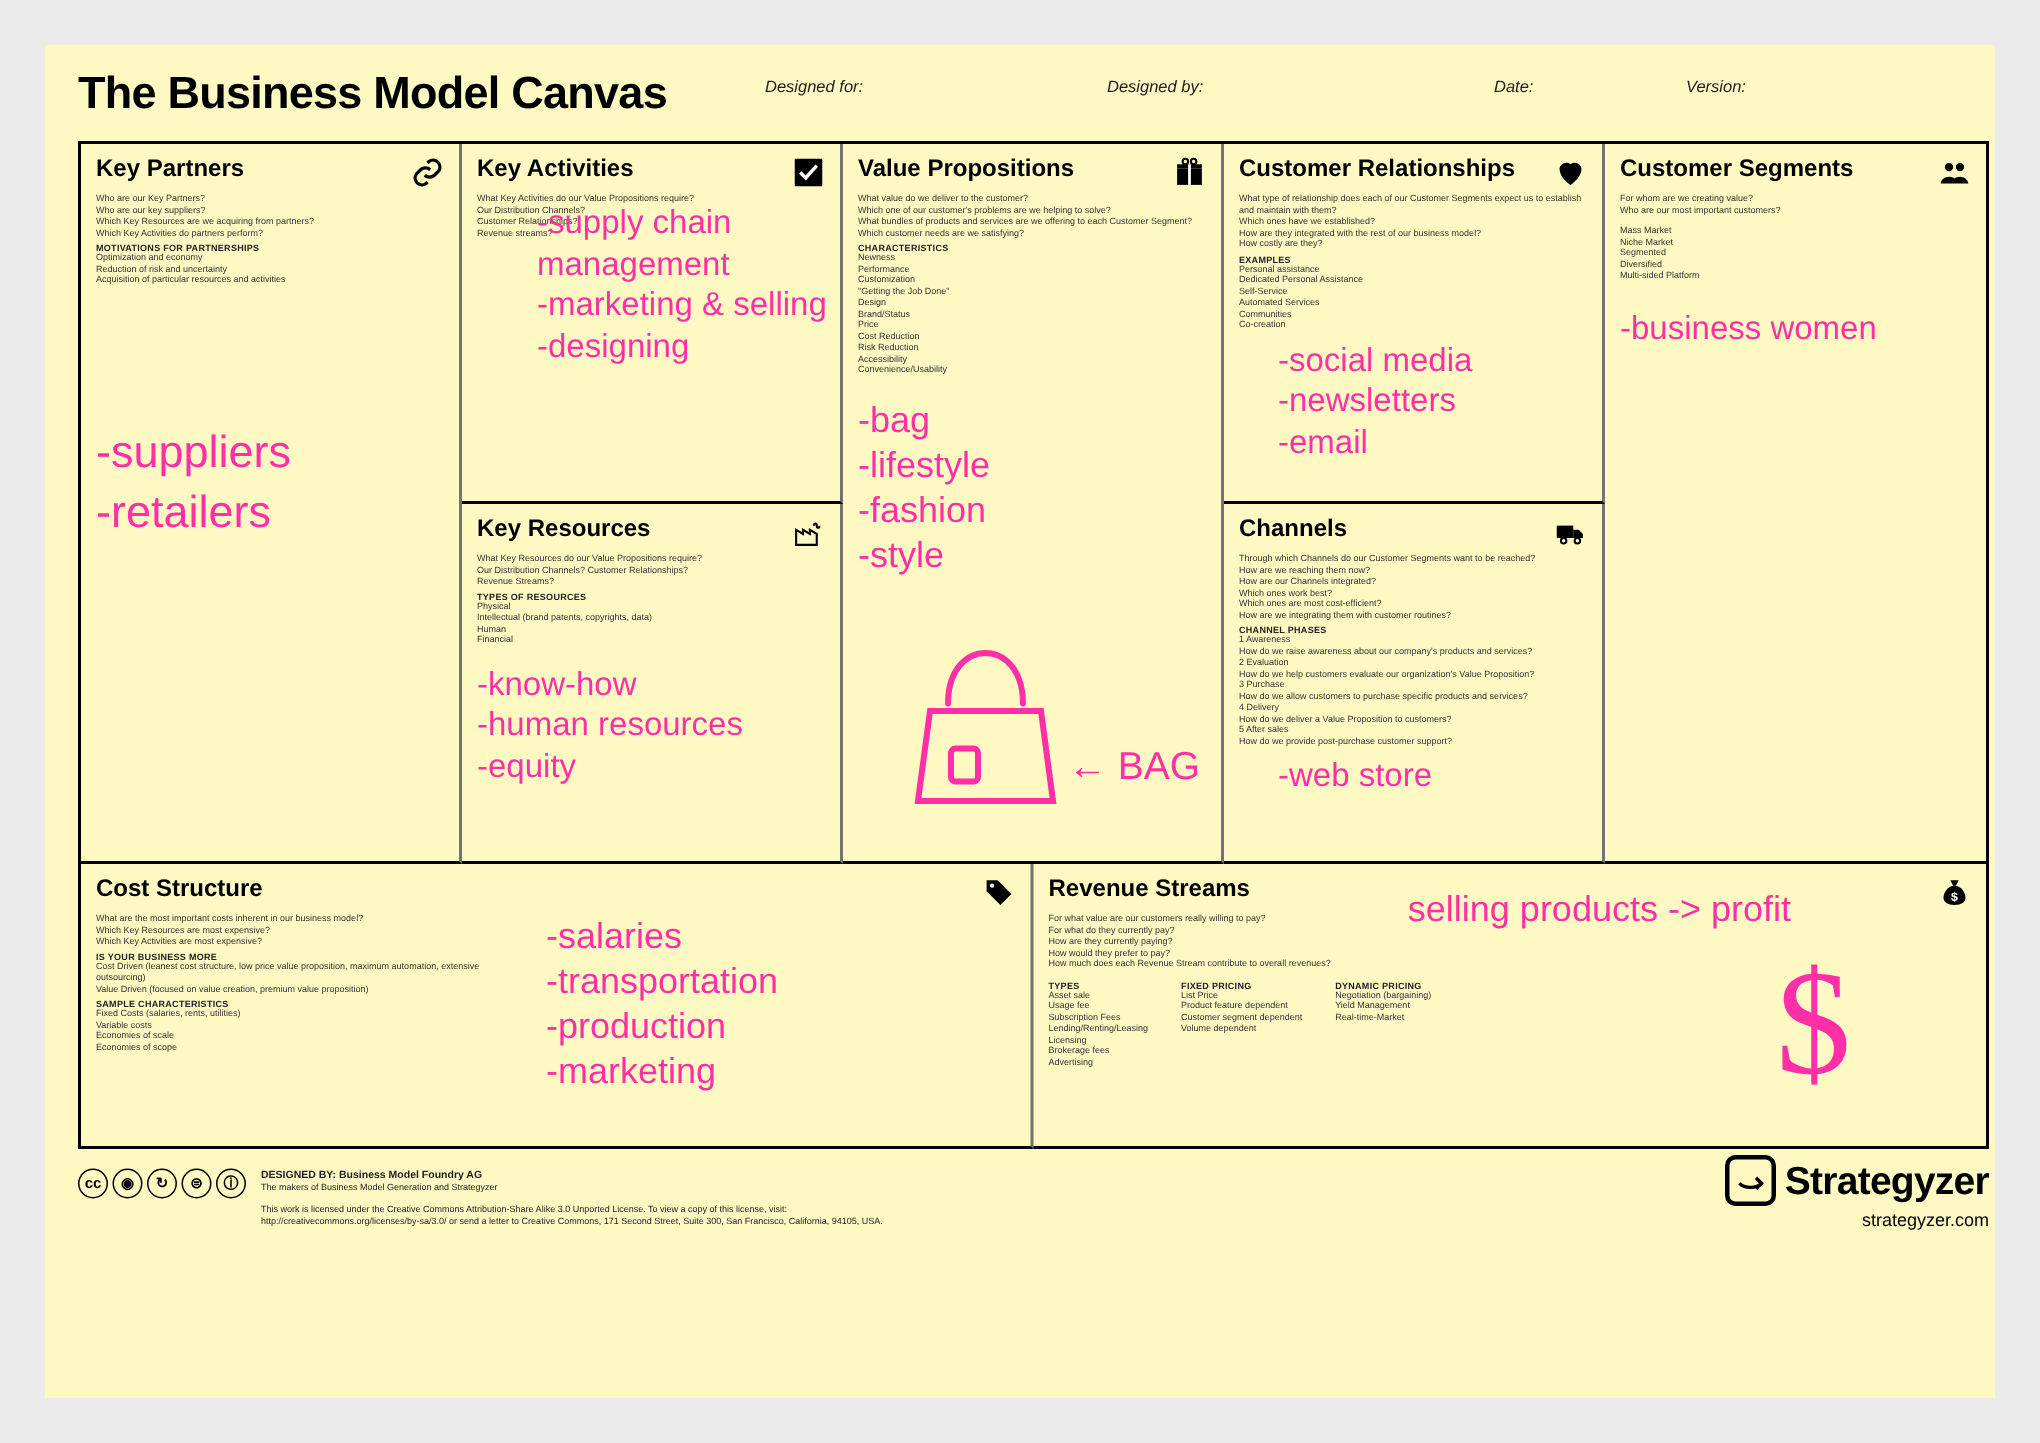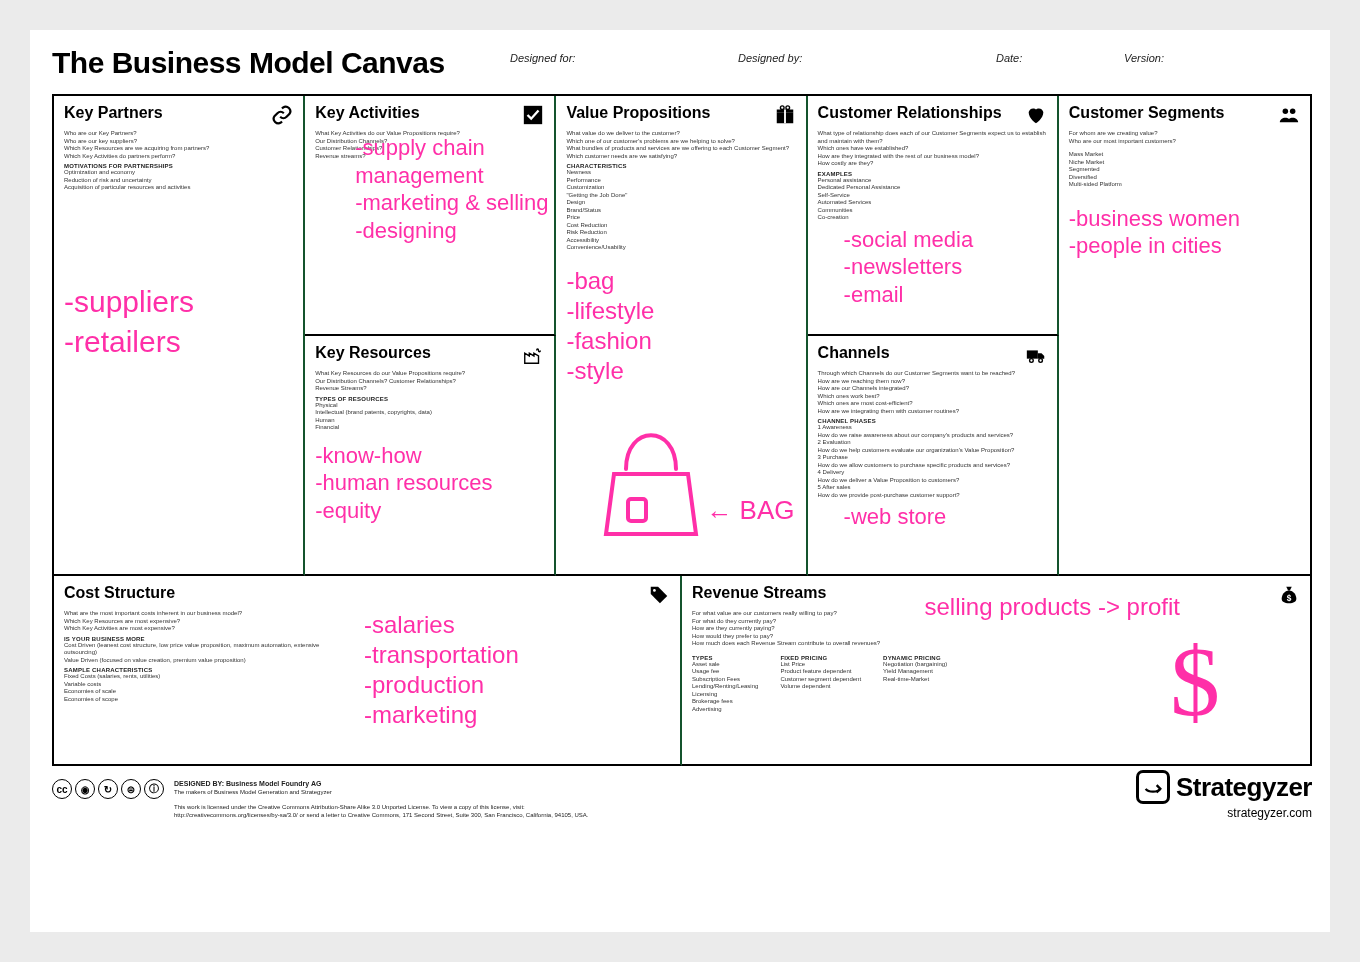--- a/index.html
+++ b/index.html
@@ -4,24 +4,24 @@
 <style>
 * { box-sizing: border-box; margin: 0; padding: 0; }
 body {
   background: #ebebeb;
   font-family: Arial, Helvetica, sans-serif;
   width: 1360px;
   height: 962px;
   padding: 30px;
 }
 .canvas {
-  background: #ffffff;
+  background: #fef9c3;
   width: 100%;
   height: 100%;
-  padding: 16px 18px 10px 22px;
+  padding: 16px 4px 10px 22px;
   position: relative;
 }
 .header {
   display: flex;
   align-items: flex-start;
   gap: 28px;
   margin-bottom: 14px;
 }
 .title {
   font-size: 30px;
@@ -41,21 +41,21 @@
 .mf4 { flex: 0 0 80px; }
 
 .grid {
   display: grid;
   grid-template-columns: repeat(10, 1fr);
   grid-template-rows: 240px 240px 190px;
   border: 2px solid #000;
   border-bottom: none;
 }
 .cell {
-  border-right: 2px solid #14532d;
+  border-right: 2px solid #737373;
   border-bottom: 2px solid #000;
   padding: 8px 10px;
   position: relative;
   overflow: hidden;
 }
 .c-kp { grid-column: 1 / span 2; grid-row: 1 / span 2; }
 .c-ka { grid-column: 3 / span 2; grid-row: 1; }
 .c-kr { grid-column: 3 / span 2; grid-row: 2; }
 .c-vp { grid-column: 5 / span 2; grid-row: 1 / span 2; }
 .c-crel { grid-column: 7 / span 2; grid-row: 1; }
@@ -338,21 +338,20 @@
       </div>
       <div class="prompt">For whom are we creating value?
 Who are our most important customers?</div>
       <div class="prompt" style="margin-top:6px">Mass Market
 Niche Market
 Segmented
 Diversified
 Multi-sided Platform</div>
       <div class="ann-list ann small" style="margin-top:16px;">
         <div>-business women</div>
-        <div>-people in cities</div>
       </div>
     </div>
 
     <div class="cell c-cost">
       <div class="cell-title">
         <span>Cost Structure</span>
         <span class="ic">
           <svg viewBox="0 0 24 24" fill="#000">
               <path d="M3 3h8l10 10-8 8L3 11V3z"></path>
               <circle cx="7" cy="7" r="1.5" fill="#fff"></circle>

